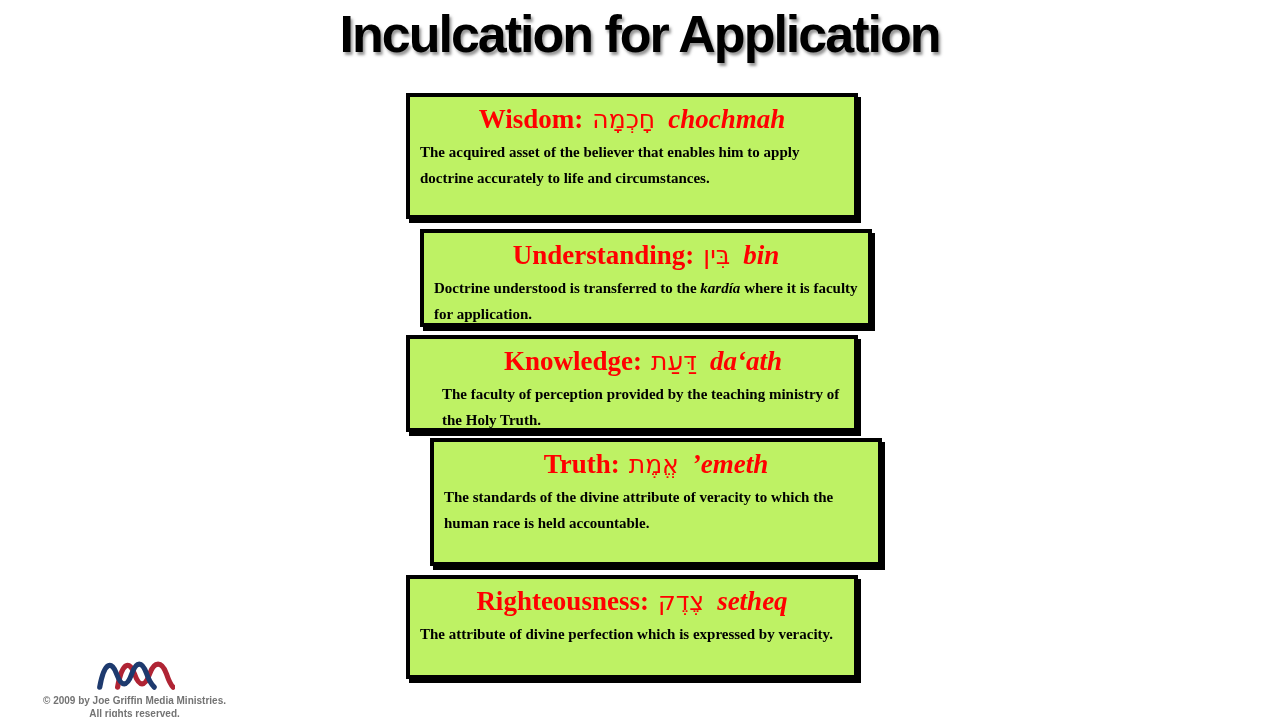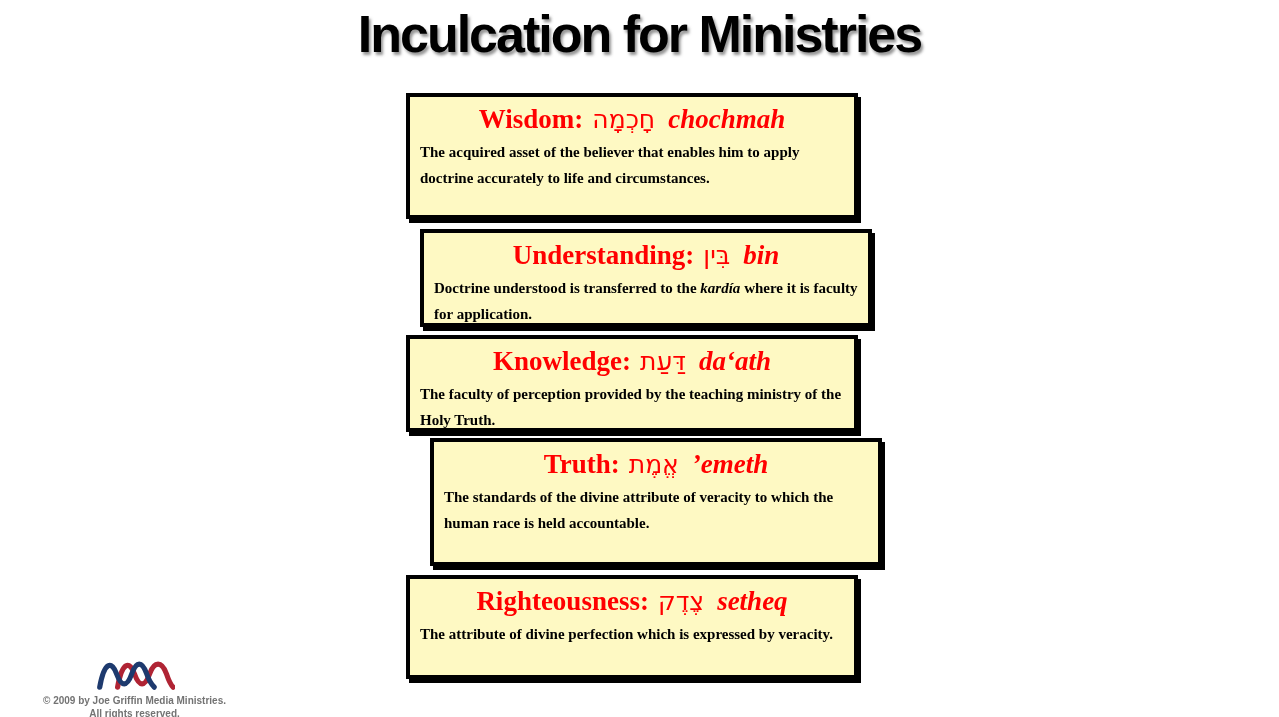--- a/index.html
+++ b/index.html
@@ -34,29 +34,29 @@
   }
   .boxes {
     position: absolute;
     left: 406px;
     top: 93px;
     width: 452px;
   }
   .box {
     box-sizing: border-box;
     width: 452px;
-    background: #fef9c3;
+    background: #bef264;
     border: 4px solid #000000;
     box-shadow: 3px 4px 0 #000000;
     text-align: center;
     overflow: hidden;
   }
   .b1 { height: 126px; margin-bottom: 10px; }
   .b2 { height: 98px;  margin-bottom: 8px; margin-left: 14px;  }
-  .b3 { height: 97px;  margin-bottom: 6px;  }
+  .b3 { height: 97px;  margin-bottom: 6px; padding-left: 22px;  }
   .b4 { height: 128px; margin-bottom: 9px; margin-left: 24px;  }
   .b5 { height: 104px; }
   .box-heading {
     margin-top: 5px;
     line-height: 34px;
     font-size: 27px;
     font-weight: bold;
     color: #FF0000;
     white-space: nowrap;
   }
@@ -96,21 +96,21 @@
   .copyright div {
     font-size: 10px;
     line-height: 12.5px;
   }
 </style>
 </head>
 <body>
 
 <main class="slide">
 
-  <h1 class="title">Inculcation for Ministries</h1>
+  <h1 class="title">Inculcation for Application</h1>
 
   <section class="boxes">
 
     <div class="box b1">
       <div class="box-heading">
         <span class="term">Wisdom:</span><span class="hebrew">חָכְמָה</span><span class="translit">chochmah</span>
       </div>
       <p class="box-def">The acquired asset of the believer that enables him to apply doctrine accurately to life and circumstances.</p>
     </div>
 

